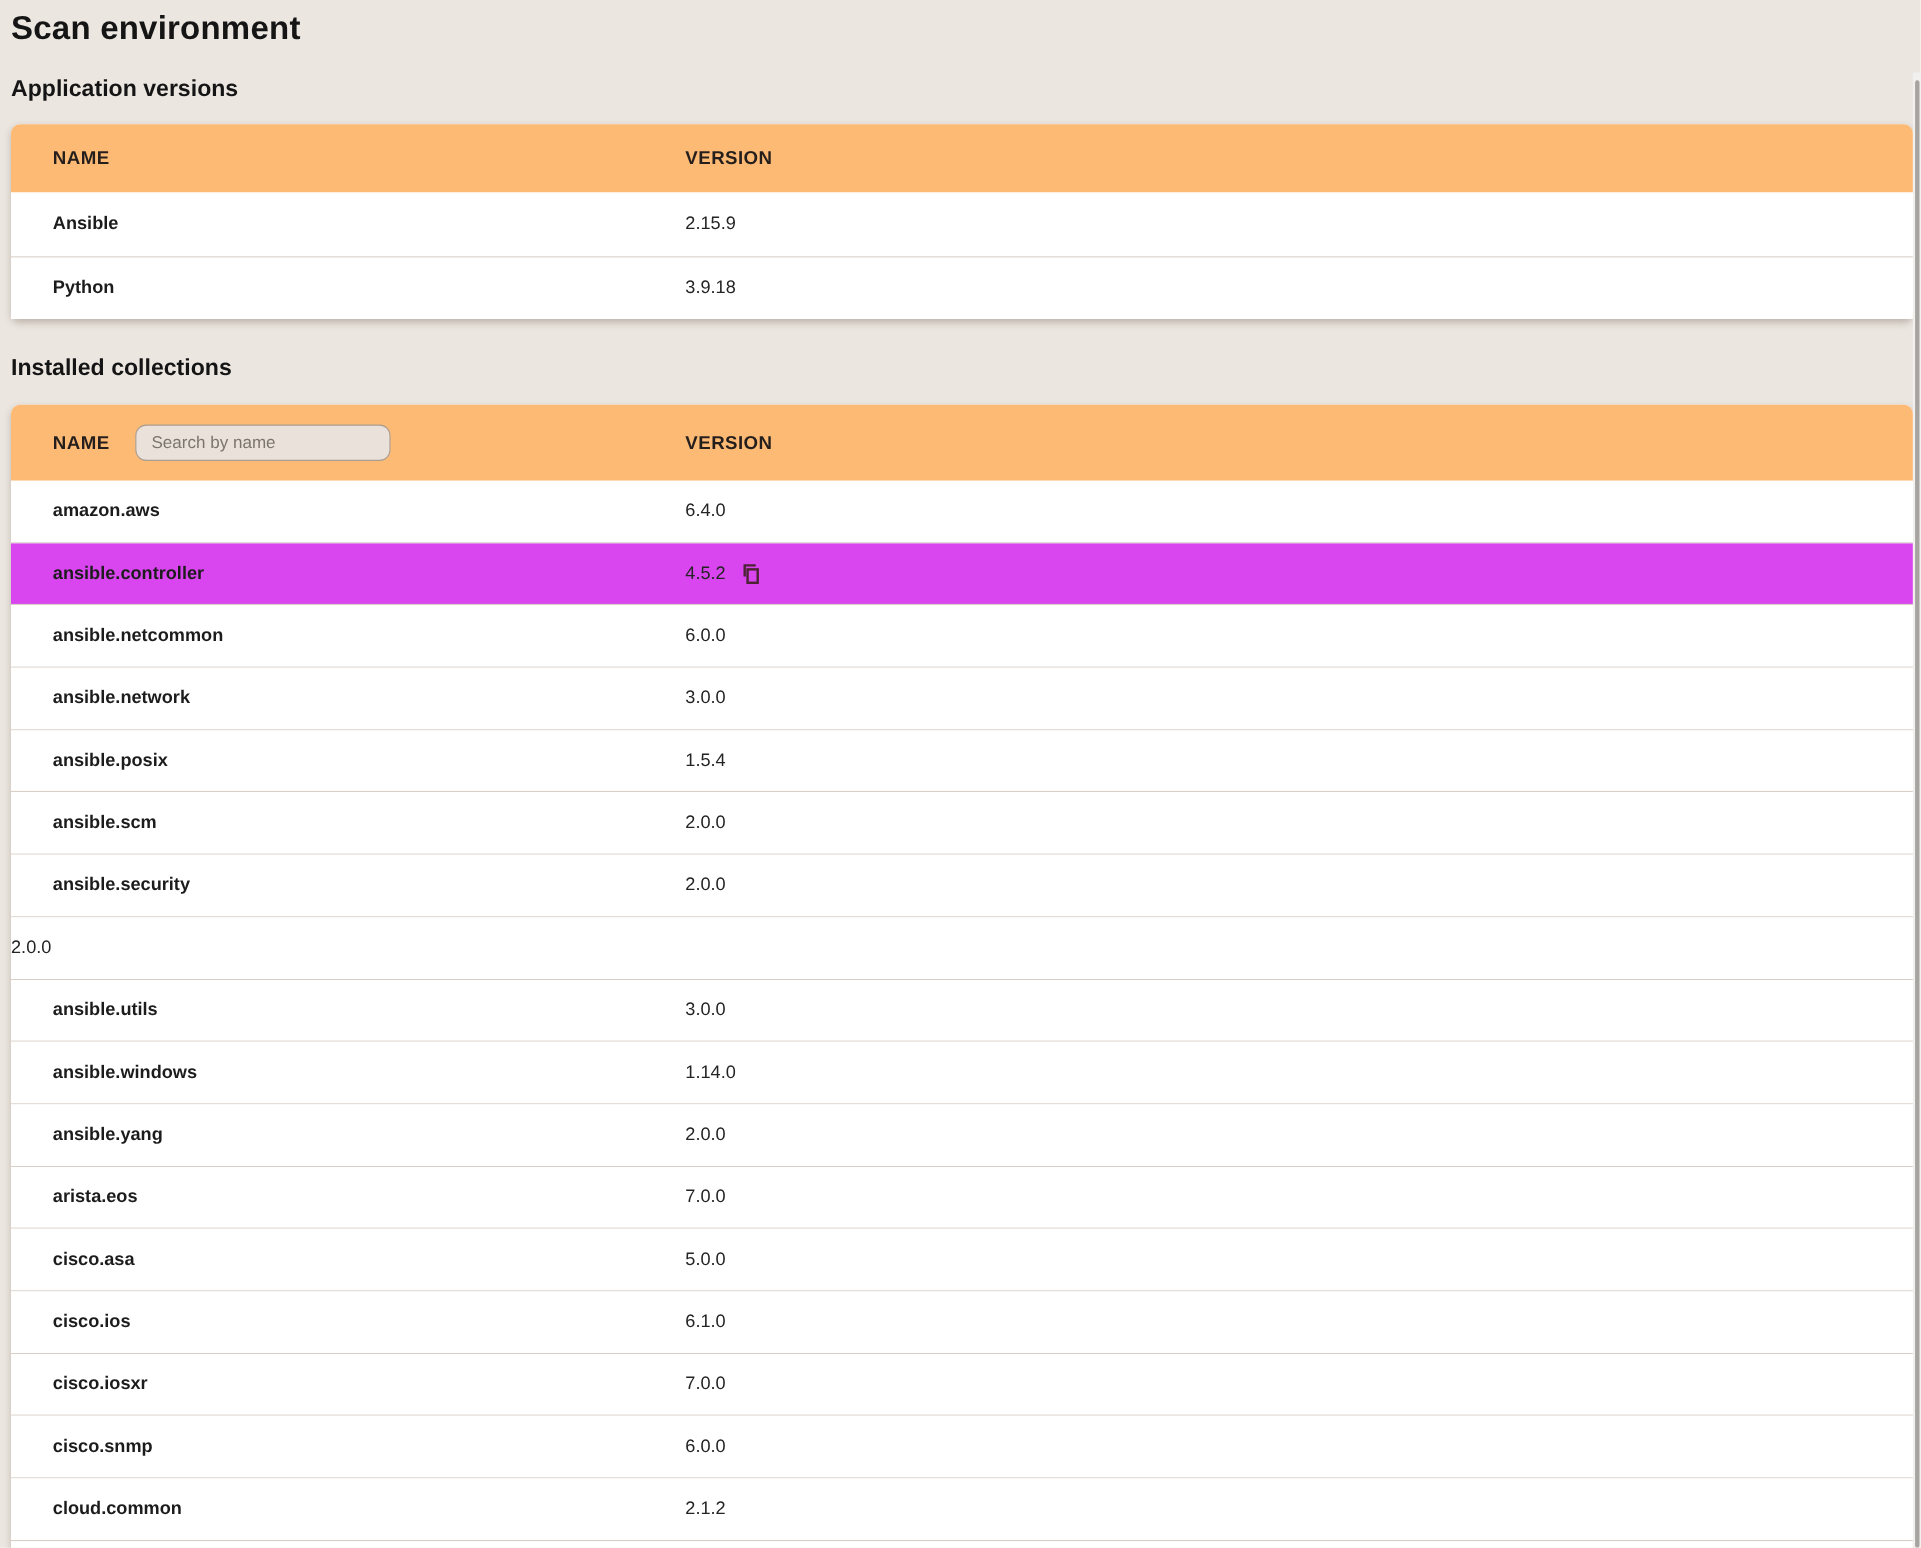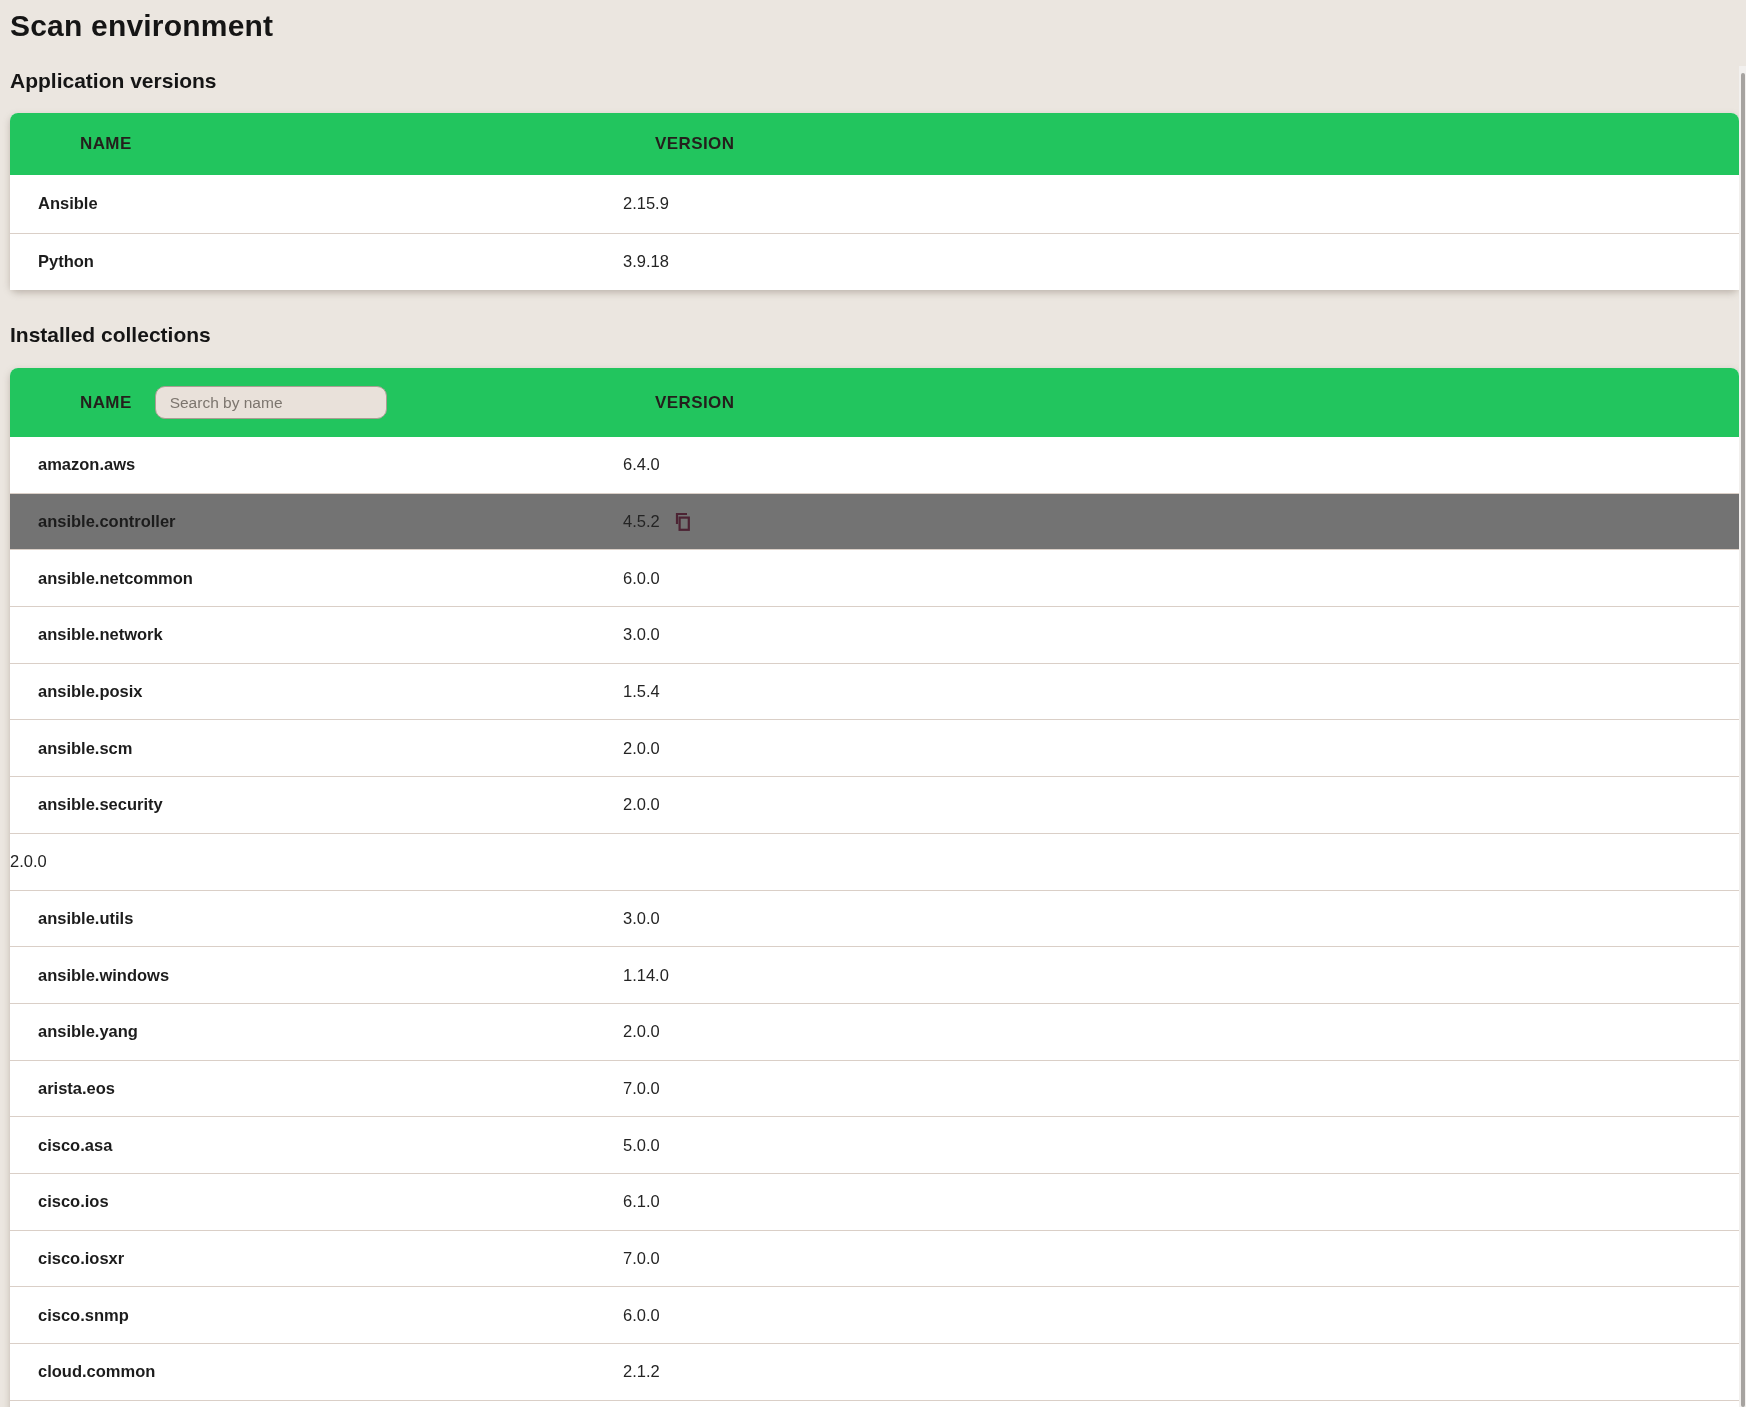--- a/index.html
+++ b/index.html
@@ -26,39 +26,39 @@
 
   .card {
     width: 1729px; background: #ffffff; border-radius: 8px;
     box-shadow: 0 3px 7px rgba(110, 95, 80, .35);
   }
   .card-apps { margin-top: 19px; }
   .card-collections { margin-top: 20px; border-radius: 8px 8px 0 0; padding-bottom: 14px; }
 
   .thead {
     display: grid; grid-template-columns: 613px 1fr; align-items: center;
-    background: #22c55e; border-radius: 8px 8px 0 0; padding-left: 32px;
+    background: #fdba74; border-radius: 8px 8px 0 0;
   }
   .card-apps .thead { height: 62px; }
   .card-collections .thead { height: 69px; }
   .th {
     font-size: 17px; font-weight: 700; color: #241f1c; letter-spacing: .4px;
   }
   .th-name { padding-left: 38px; display: flex; align-items: center; gap: 23px; }
 
   .row {
     display: grid; grid-template-columns: 613px 1fr; align-items: center;
     background: #ffffff;
   }
   .card-apps .row { height: 57.5px; }
   .card-apps .row + .row { border-top: 1px solid #dacfc7; }
   .card-collections .row { height: 56.7px; border-bottom: 1px solid #dacfc7; }
-  .row-highlighted { background: #737373; }
-
-  .cell-name { padding-left: 28px; font-size: 16.5px; font-weight: 600; color: #1c1c1c; }
+  .row-highlighted { background: #d946ef; }
+
+  .cell-name { padding-left: 38px; font-size: 16.5px; font-weight: 600; color: #1c1c1c; }
   .cell-version { font-size: 16.5px; font-weight: 400; color: #242424; display: flex; align-items: flex-start; gap: 13px; }
 
   .search-input {
     width: 232px; height: 33px;
     border: 1px solid #aa9e93; border-radius: 10px;
     background: #e9e1da; padding: 0 14px;
     font-size: 15.5px; font-family: inherit; color: #3a342f;
     outline: none; font-weight: 400;
   }
   .search-input::placeholder { color: #7c756e; }

